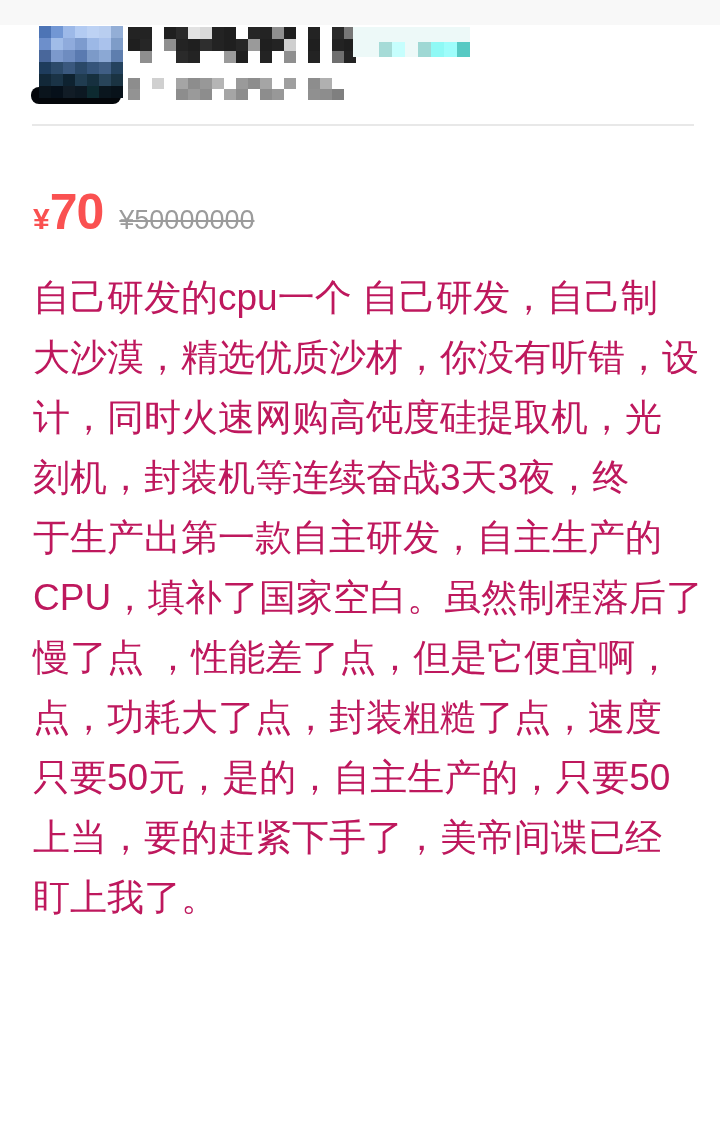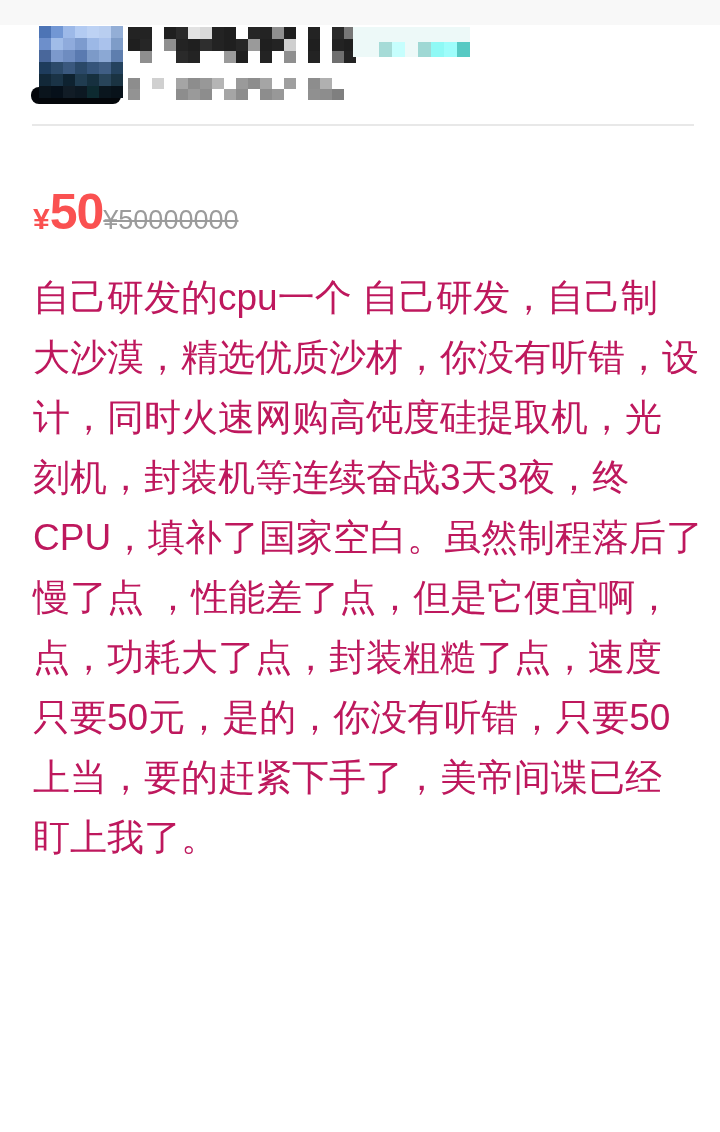--- a/index.html
+++ b/index.html
@@ -33,21 +33,21 @@
   }
   .price-row{
     position:absolute;left:33px;top:183px;
     display:flex;align-items:baseline;white-space:nowrap;
   }
   .price-symbol{font-size:30px;font-weight:700;}
   .price-amount{font-size:50px;font-weight:700;letter-spacing:-1px;}
   .price-original{
     font-size:27px;font-weight:400;
     text-decoration:line-through;
-    margin-left:0;
+    margin-left:16px;
     text-align:right;
   }
   .description{
     position:absolute;left:33px;top:268px;width:660px;
     font-size:37px;color:#be185d;
   }
   .desc-line{
     height:60px;line-height:60px;white-space:nowrap;overflow:visible;
   }
 </style>
@@ -177,28 +177,29 @@
       <div style="position: absolute; left: 180px; top: 11px; width: 12px; height: 11px; background: rgb(144, 144, 144);"></div>
       <div style="position: absolute; left: 192px; top: 11px; width: 12px; height: 11px; background: rgb(141, 141, 141);"></div>
       <div style="position: absolute; left: 204px; top: 11px; width: 12px; height: 11px; background: rgb(127, 127, 127);"></div>
     </div>
 </div>
 
 <div class="divider"></div>
 
 <div class="price-row">
   <span class="price-symbol" style="color:#fa5151">¥</span>
-  <span class="price-amount" style="color:#fa5151">50</span>
+  <span class="price-amount" style="color:#fa5151">70</span>
   <span class="price-original" style="color:#9b9b9b">¥50000000</span>
 </div>
 
 <div class="description">
     <div class="desc-line">自己研发的cpu一个 自己研发，自己制</div>
     <div class="desc-line">大沙漠，精选优质沙材，你没有听错，设</div>
     <div class="desc-line">计，同时火速网购高饨度硅提取机，光</div>
     <div class="desc-line">刻机，封装机等连续奋战3天3夜，终</div>
+    <div class="desc-line">于生产出第一款自主研发，自主生产的</div>
     <div class="desc-line">CPU，填补了国家空白。虽然制程落后了</div>
     <div class="desc-line">慢了点 ，性能差了点，但是它便宜啊，</div>
     <div class="desc-line">点，功耗大了点，封装粗糙了点，速度</div>
-    <div class="desc-line">只要50元，是的，你没有听错，只要50</div>
+    <div class="desc-line">只要50元，是的，自主生产的，只要50</div>
     <div class="desc-line">上当，要的赶紧下手了，美帝间谍已经</div>
     <div class="desc-line">盯上我了。</div>
   </div>
 
 </body></html>

